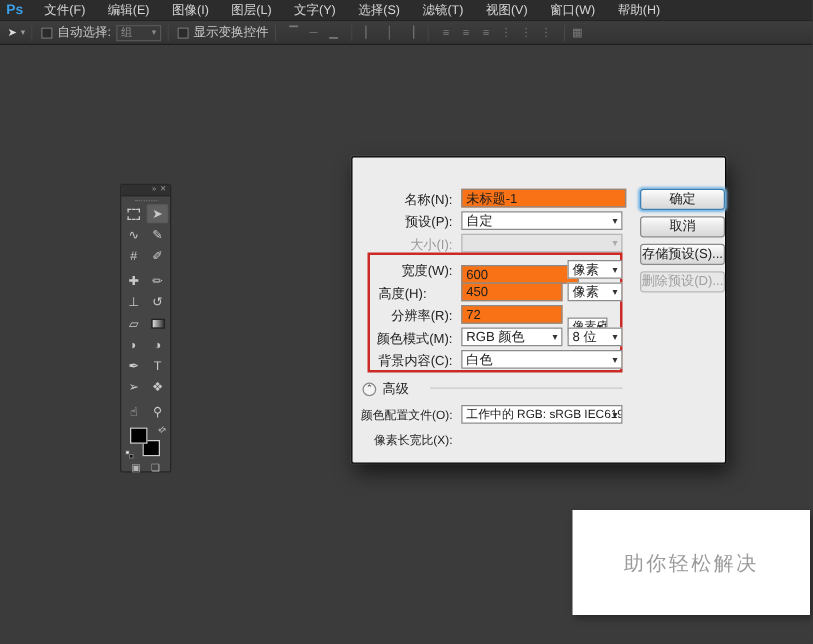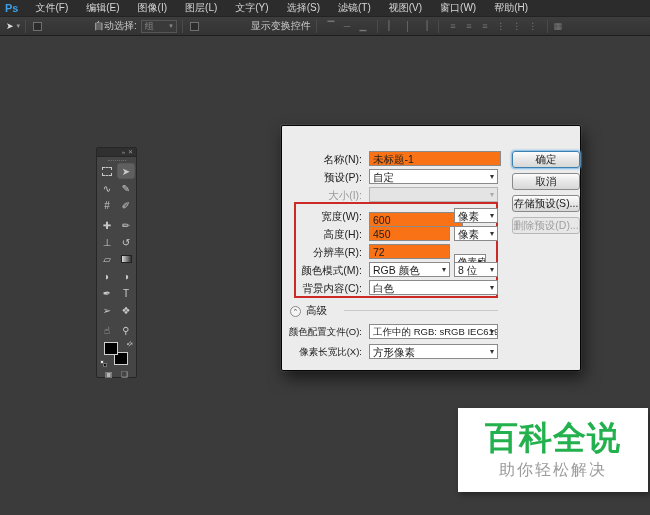--- a/index.html
+++ b/index.html
@@ -14,21 +14,21 @@
   #menubar .mitem { color:#d6d6d6; font-size:10px; padding:0 9px; cursor:default; }
 
   
   #optionsbar { position:absolute; left:0; top:17px; width:650px; height:19px;
     background:linear-gradient(#3d3d3d,#333); border-bottom:1px solid #1e1e1e;
     display:flex; align-items:center; font-size:10px; color:#cfcfcf; }
   .ob-sep { width:1px; height:13px; background:#262626; border-right:1px solid #4a4a4a; margin:0 5px; }
   .ob-tool { color:#ddd; font-size:9px; padding-left:6px; }
   .ob-dd-arrow { color:#999; font-size:7px; margin-left:3px; }
   .ob-check { width:9px; height:9px; border:1px solid #707070; background:#2b2b2b; margin:0 4px 0 2px; }
-  .ob-label { color:#c8c8c8;margin-left:48px; }
+  .ob-label { color:#c8c8c8; }
   .ob-select { margin-left:4px; width:36px; height:13px; background:#3a3a3a; border:1px solid #565656;
     color:#8a8a8a; font-size:9px; padding:0 3px; display:flex; align-items:center; justify-content:space-between; }
   .align-group { display:flex; gap:6px; padding:0 4px; }
   .align-ic { color:#787878; font-size:9px; width:10px; text-align:center; }
 
   
   #toolspanel { position:absolute; left:96px; top:147px; width:41px; height:231px;
     background:#454545; border:1px solid #262626; border-radius:2px; }
   #tp-header { height:9px; background:#303030; display:flex; justify-content:flex-end;
     align-items:center; gap:3px; padding-right:3px; border-bottom:1px solid #262626; }
@@ -267,21 +267,21 @@
 
     <span class="dlg-label disabled" style="left:0; top:63px;">大小(I):</span>
     <span class="dropdown disabled" style="left:87px; top:61px; width:129px;"></span>
 
     <div id="red-annotation" style="border-color: rgb(204, 42, 38);"></div>
 
     <span class="dlg-label" style="left:0; top:84px;">宽度(W):</span>
     <span class="textbox" style="left:87px; top:86px; width:94px;">600</span>
     <span class="dropdown" style="left:172px; top:82px; width:44px;">像素</span>
 
-    <span class="dlg-label" style="left:0; top:102px;">高度(H):</span>
+    <span class="dlg-label" style="left:0; top:102px;text-align:center;">高度(H):</span>
     <span class="textbox" style="left:87px; top:100px; width:81px;">450</span>
     <span class="dropdown" style="left:172px; top:100px; width:44px;">像素</span>
 
     <span class="dlg-label" style="left:0; top:120px;">分辨率(R):</span>
     <span class="textbox" style="left:87px; top:118px; width:81px;">72</span>
     <span class="dropdown sm" style="left:172px; top:128px; width:32px;">像素/英寸</span>
 
     <span class="dlg-label" style="left:0; top:138px;">颜色模式(M):</span>
     <span class="dropdown" style="left:87px; top:136px; width:81px;">RGB 颜色</span>
     <span class="dropdown" style="left:172px; top:136px; width:44px;">8 位</span>
@@ -292,27 +292,25 @@
     <div id="adv-toggle">
       <span id="adv-circle">⌃</span>
       <span id="adv-label">高级</span>
     </div>
     <div id="adv-line"></div>
 
     <span class="dlg-label sm" style="left:0; top:200px;">颜色配置文件(O):</span>
     <span class="dropdown sm" style="left:87px; top:198px; width:129px;">工作中的 RGB: sRGB IEC6196...</span>
 
     <span class="dlg-label sm" style="left:0; top:220px;">像素长宽比(X):</span>
-    <span class="dropdown" style="left:87px; top:218px; width:129px;">方形像素</span>
 
     <span class="dlg-btn focus" style="top:25px;">确定</span>
     <span class="dlg-btn" style="top:47px;">取消</span>
     <span class="dlg-btn" style="top:69px;">存储预设(S)...</span>
     <span class="dlg-btn disabled" style="top:91px;">删除预设(D)...</span>
 
   </div>
 
   <div id="watermark">
-    <div id="wm-title" style="color: rgb(35, 177, 77);">百科全说</div>
     <div id="wm-sub">助你轻松解决</div>
   </div>
 
 </div>
 
 </body></html>

